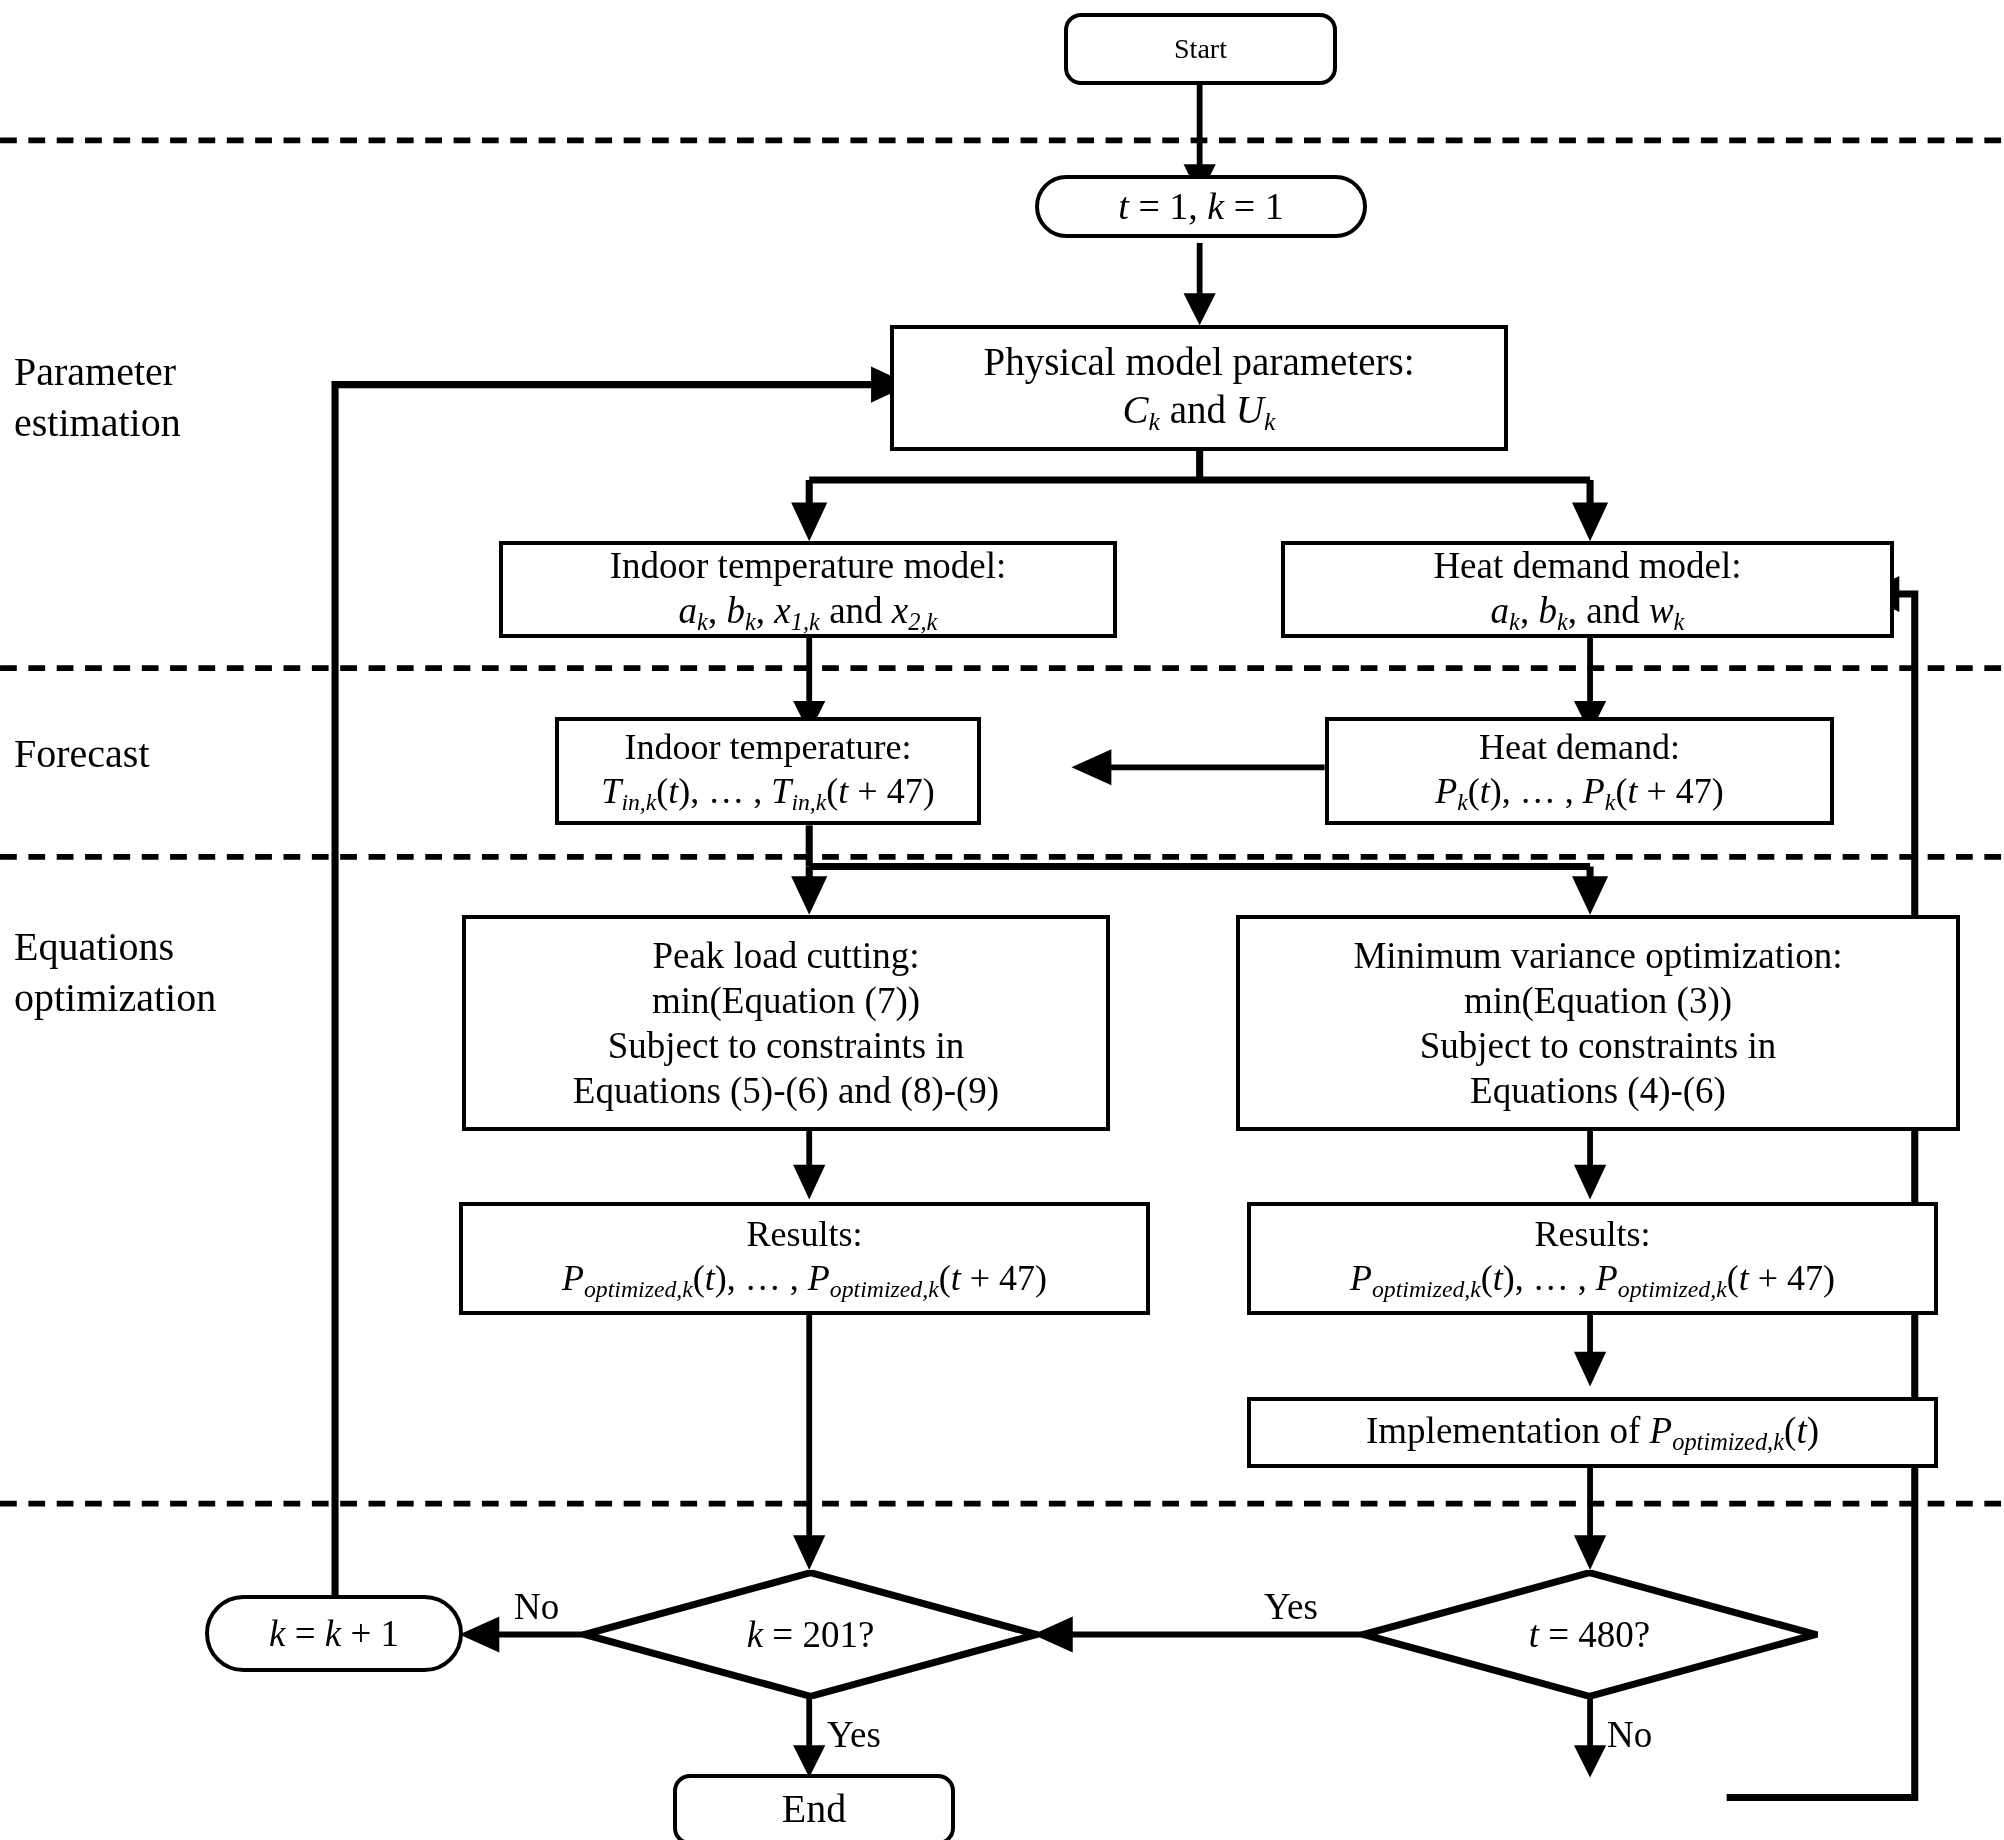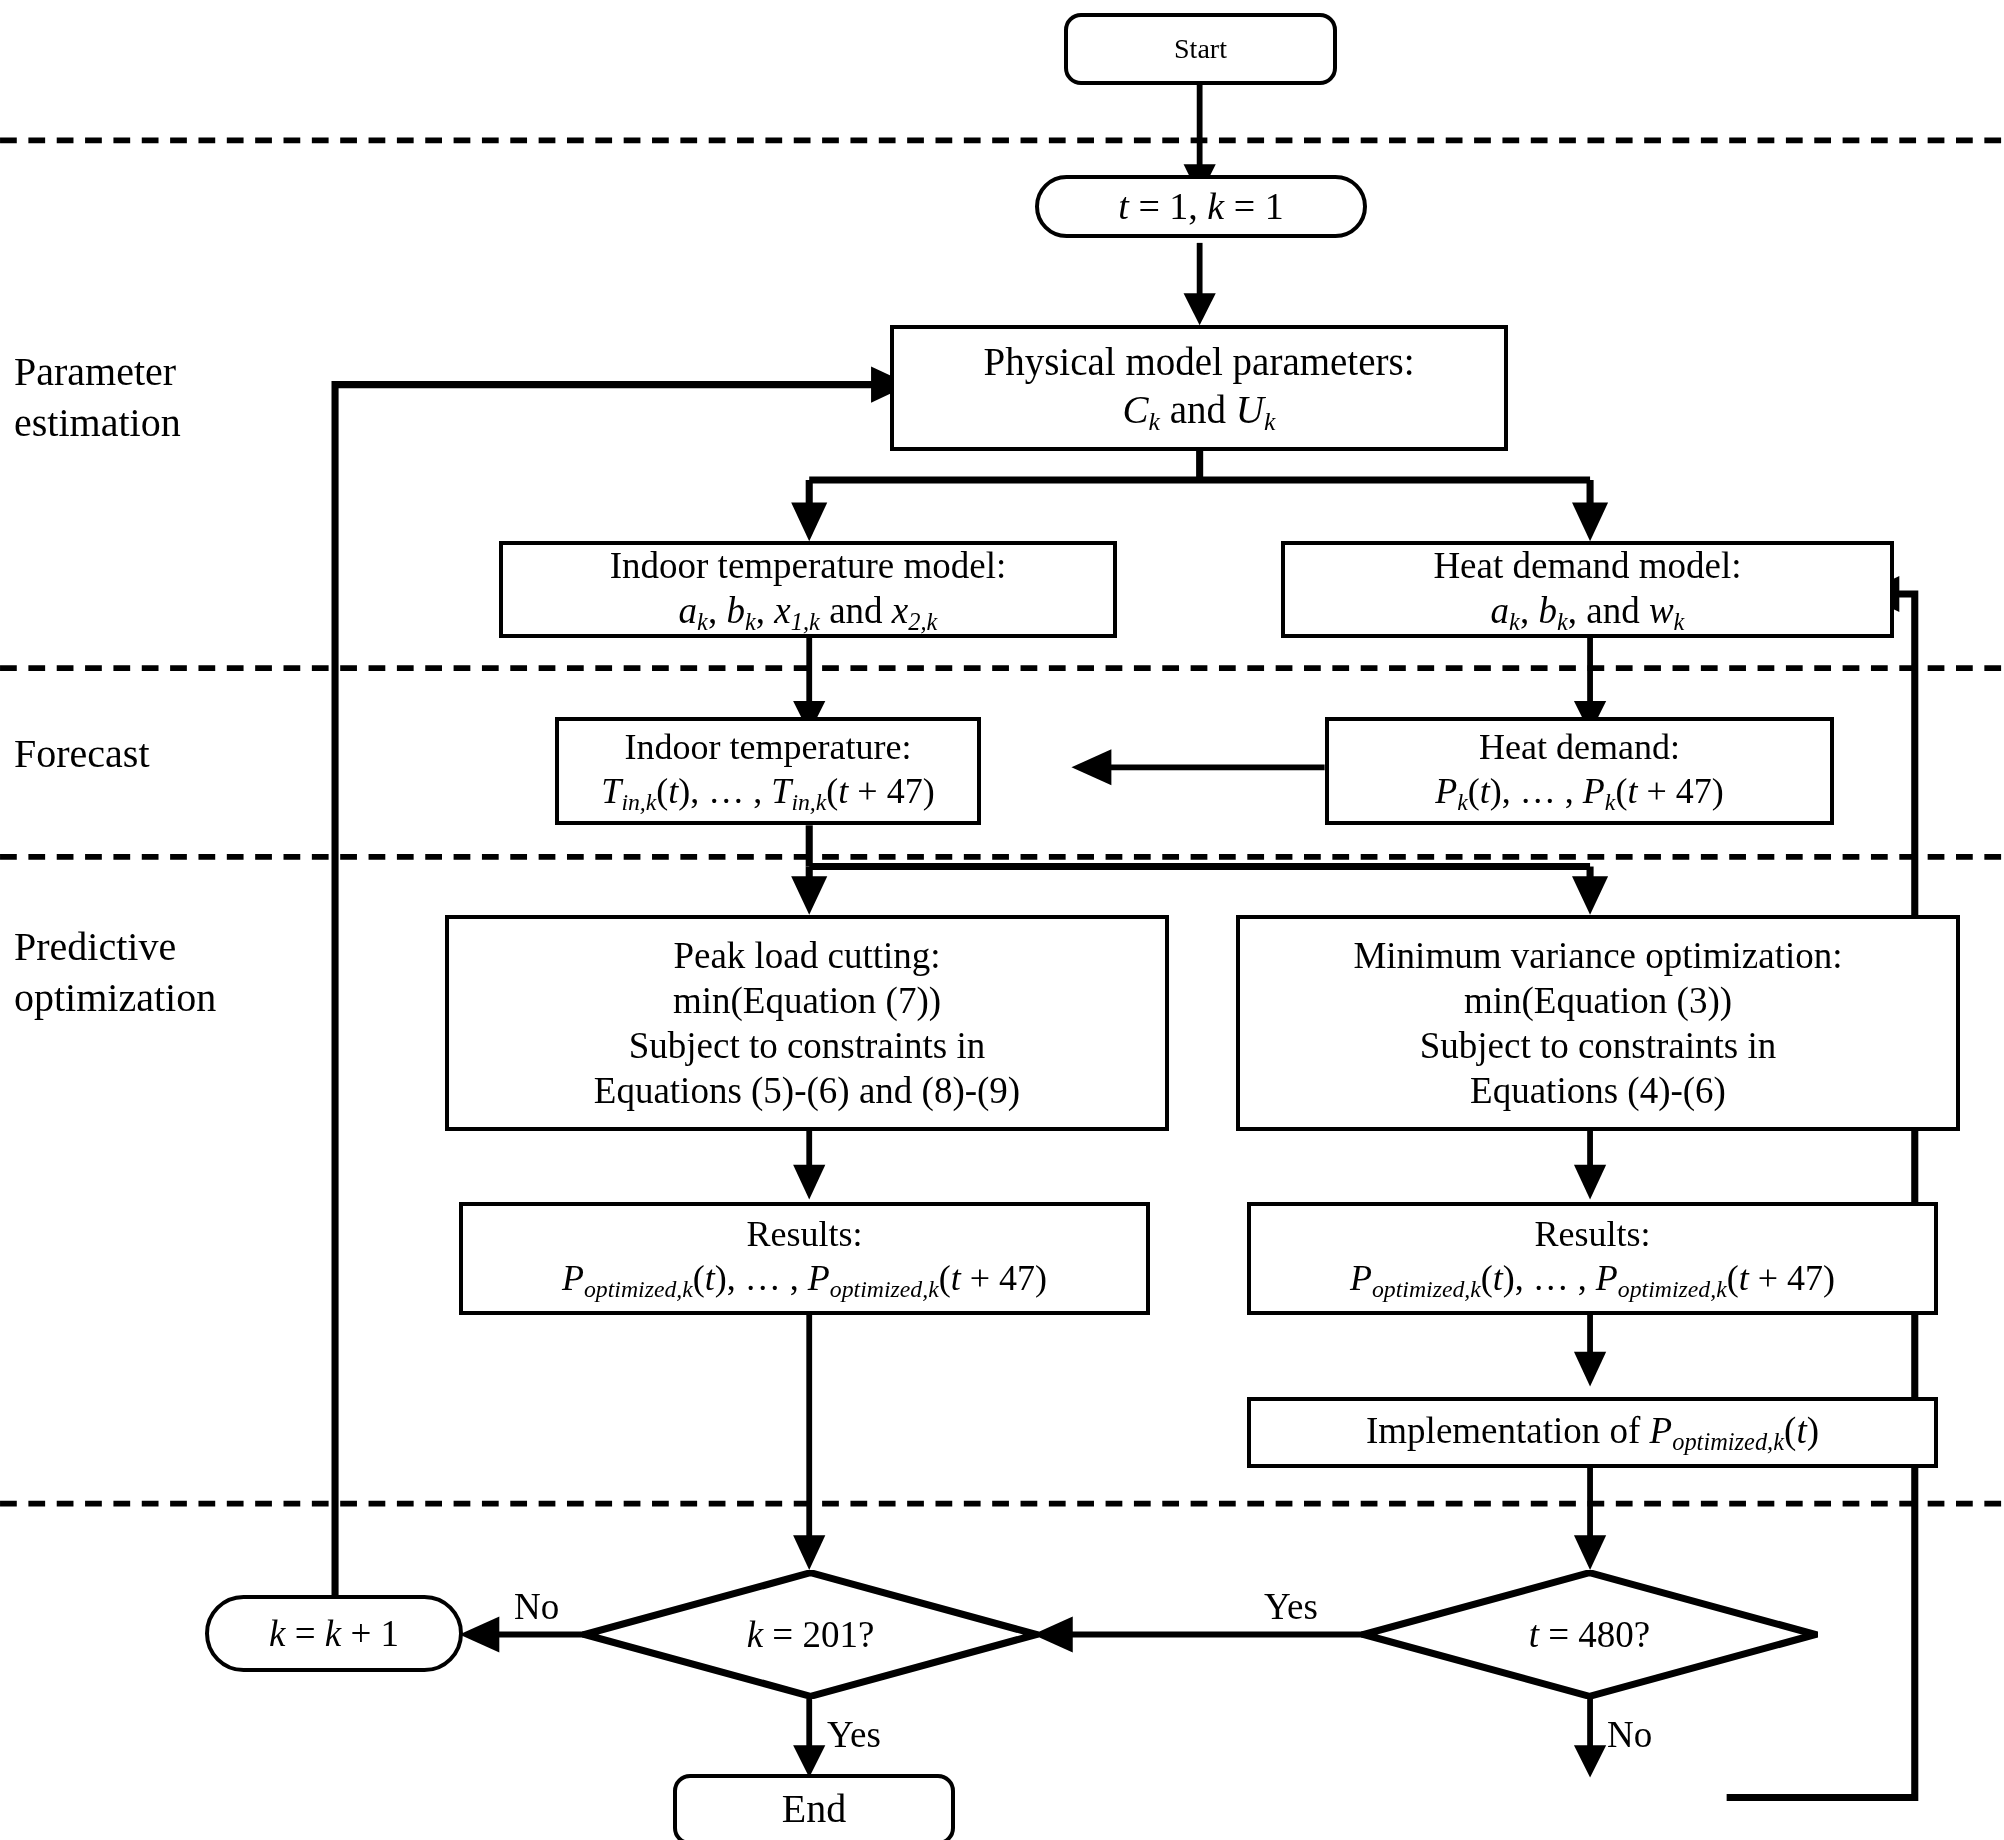--- a/index.html
+++ b/index.html
@@ -179,21 +179,21 @@
     <g stroke="#000" stroke-width="11" fill="none">
       <path d="M2680,2790 L2972,2790 L2972,922 L2940,922"></path>
     </g>
     <polygon points="2948,894 2948,950 2890,922" fill="#000"></polygon>
 
   </svg>
 
   <div class="stage-label" style="left:14px; top:322px;margin-top:24px;">Parameter
 estimation</div>
   <div class="stage-label" style="left:14px; top:728px;">Forecast</div>
-  <div class="stage-label" style="left:14px; top:921px;">Predictive
+  <div class="stage-label" style="left:14px; top:921px;">Equations
 optimization</div>
 
   <div class="node round" style="left:1064px; top:13px; width:273px; height:72px; font-size:28px;">
     <span class="ln">Start</span>
   </div>
 
   <div class="node stadium" style="left:1035px; top:175px; width:332px; height:63px; font-size:38px;">
     <span class="ln"><i class="mi">t</i> = 1, <i class="mi">k</i> = 1</span>
   </div>
 
@@ -215,21 +215,21 @@
   <div class="node rect" style="left:555px; top:717px; width:426px; height:108px; font-size:36px;">
     <span class="ln">Indoor temperature:</span>
     <span class="ln"><i class="mi">T</i><sub class="sb">in,k</sub>(<i class="mi">t</i>), … , <i class="mi">T</i><sub class="sb">in,k</sub>(<i class="mi">t</i> + 47)</span>
   </div>
 
   <div class="node rect" style="left:1325px; top:717px; width:509px; height:108px; font-size:36px;">
     <span class="ln">Heat demand:</span>
     <span class="ln"><i class="mi">P</i><sub class="sb">k</sub>(<i class="mi">t</i>), … , <i class="mi">P</i><sub class="sb">k</sub>(<i class="mi">t</i> + 47)</span>
   </div>
 
-  <div class="node rect" style="left:445px; top:915px; width:724px; height:216px; font-size:37px;">
+  <div class="node rect" style="left:462px; top:915px; width:648px; height:216px; font-size:37px;">
     <span class="ln">Peak load cutting:</span>
     <span class="ln">min(Equation (7))</span>
     <span class="ln">Subject to constraints in</span>
     <span class="ln">Equations (5)-(6) and (8)-(9)</span>
   </div>
 
   <div class="node rect" style="left:1228px; top:915px; width:724px; height:216px; font-size:37px;margin-left:8px;">
     <span class="ln">Minimum variance optimization:</span>
     <span class="ln">min(Equation (3))</span>
     <span class="ln">Subject to constraints in</span>

